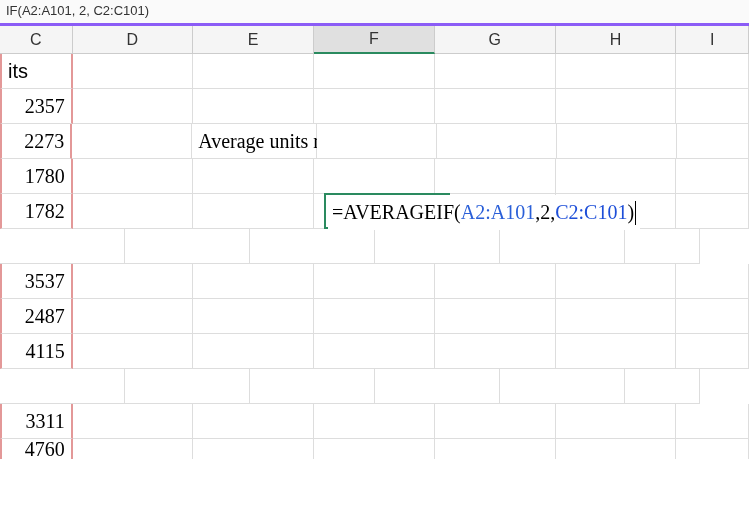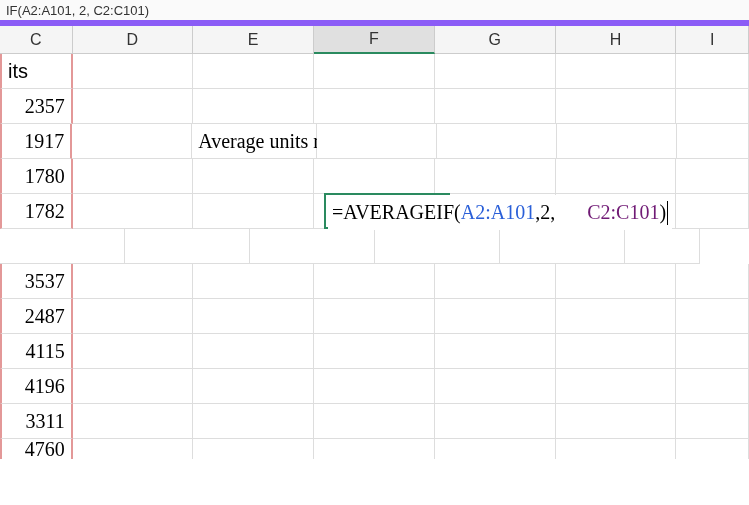--- a/index.html
+++ b/index.html
@@ -6,21 +6,21 @@
     body {
       font-family: Georgia, 'Times New Roman', serif;
       font-size: 18px;
       background: #fff;
       overflow: hidden;
       width: 749px;
       height: 505px;
     }
     .formula-bar {
       height: 26px;
-      border-bottom: 6px solid #8b5cf6;
+      border-bottom: 3px solid #8b5cf6;
       padding: 3px 6px;
       font-family: Arial, sans-serif;
       font-size: 13px;
       color: #333;
       background: #fafafa;
     }
     .sheet {
       position: relative;
     }
     .col-headers {
@@ -90,21 +90,21 @@
       height: 35px;
       display: flex;
       align-items: center;
       font-size: 20px;
       padding: 0 4px;
       background: #fff;
       white-space: nowrap;
     }
     .formula-overlay span.fname { color: #000; }
     .formula-overlay span.ref1 { color: #2a5fd8; }
-    .formula-overlay span.ref2 { color: #701a75; margin-left: 32px; }
+    .formula-overlay span.ref2 { color: #1d4ed8; }
     .formula-overlay span.punct { color: #000; }
     .cursor-caret {
       display: inline-block;
       width: 1px;
       height: 24px;
       background: #000;
       vertical-align: middle;
       margin-left: 1px;
     }
   </style>
@@ -141,21 +141,21 @@
     <div class="row">
       <div class="cell col-C num sel-border-c">2357</div>
       <div class="cell col-D"></div>
       <div class="cell col-E"></div>
       <div class="cell col-F"></div>
       <div class="cell col-G"></div>
       <div class="cell col-H"></div>
       <div class="cell col-I"></div>
     </div>
     <div class="row">
-      <div class="cell col-C num sel-border-c">1917</div>
+      <div class="cell col-C num sel-border-c">2273</div>
       <div class="cell col-D"></div>
       <div class="cell col-E text" style="overflow:visible;">
         <span>Average units region 2:</span>
       </div>
       <div class="cell col-F"></div>
       <div class="cell col-G"></div>
       <div class="cell col-H"></div>
       <div class="cell col-I"></div>
     </div>
     <div class="row">
@@ -205,21 +205,20 @@
     <div class="row">
       <div class="cell col-C num sel-border-c">4115</div>
       <div class="cell col-D"></div>
       <div class="cell col-E"></div>
       <div class="cell col-F"></div>
       <div class="cell col-G"></div>
       <div class="cell col-H"></div>
       <div class="cell col-I"></div>
     </div>
     <div class="row">
-      <div class="cell col-C num sel-border-c">4196</div>
       <div class="cell col-D"></div>
       <div class="cell col-E"></div>
       <div class="cell col-F"></div>
       <div class="cell col-G"></div>
       <div class="cell col-H"></div>
       <div class="cell col-I"></div>
     </div>
     <div class="row">
       <div class="cell col-C num sel-border-c">3311</div>
       <div class="cell col-D"></div>

